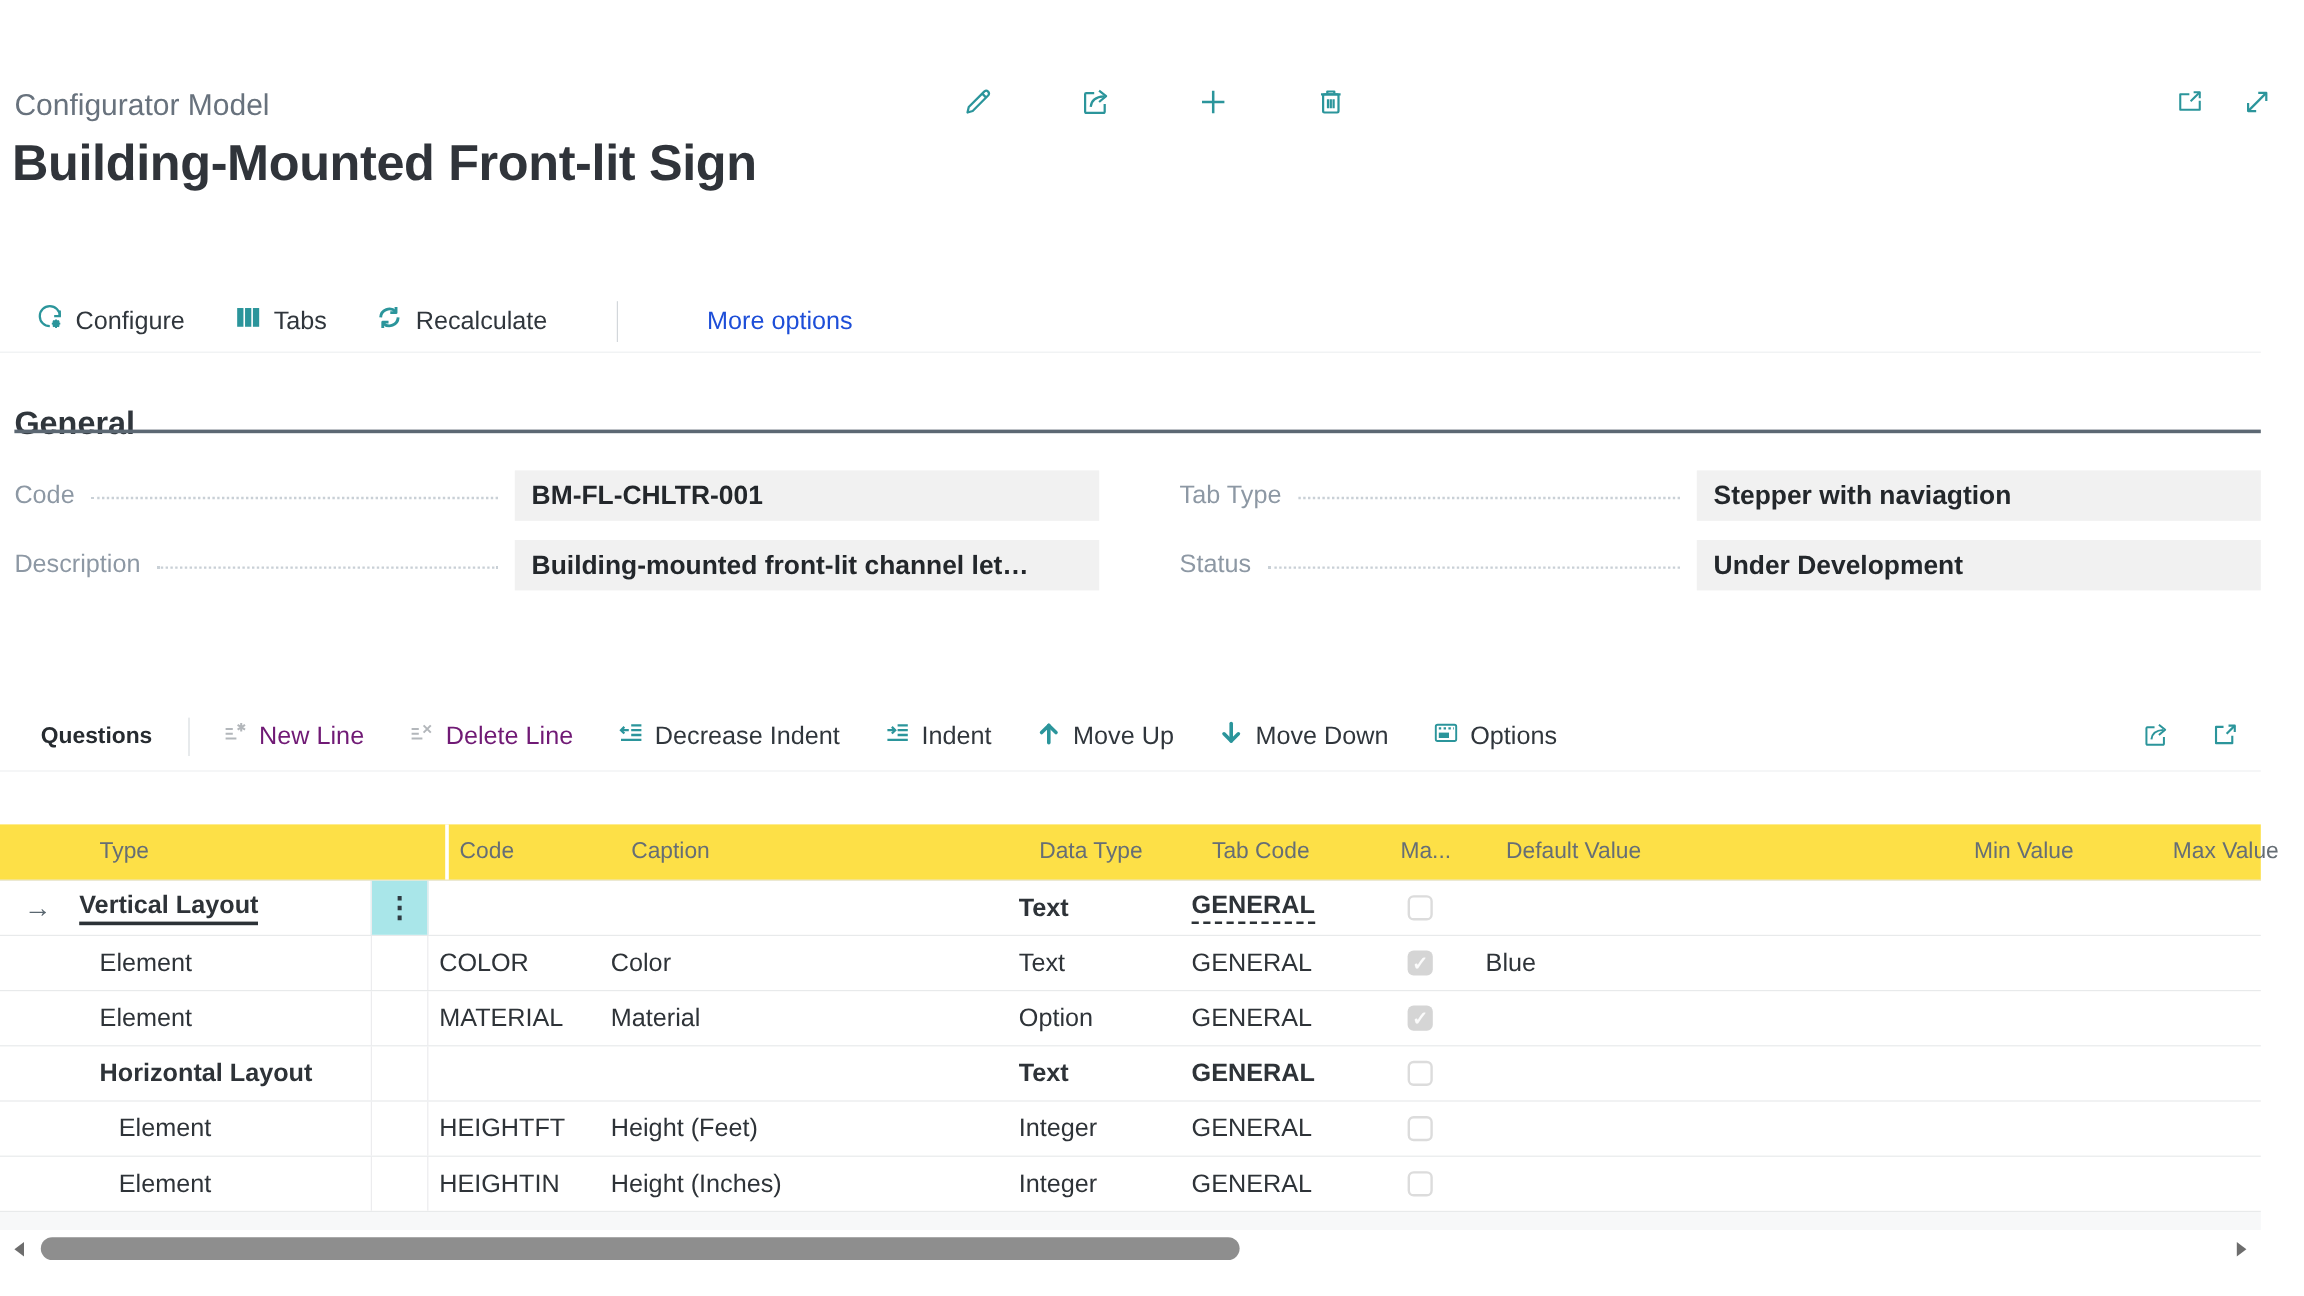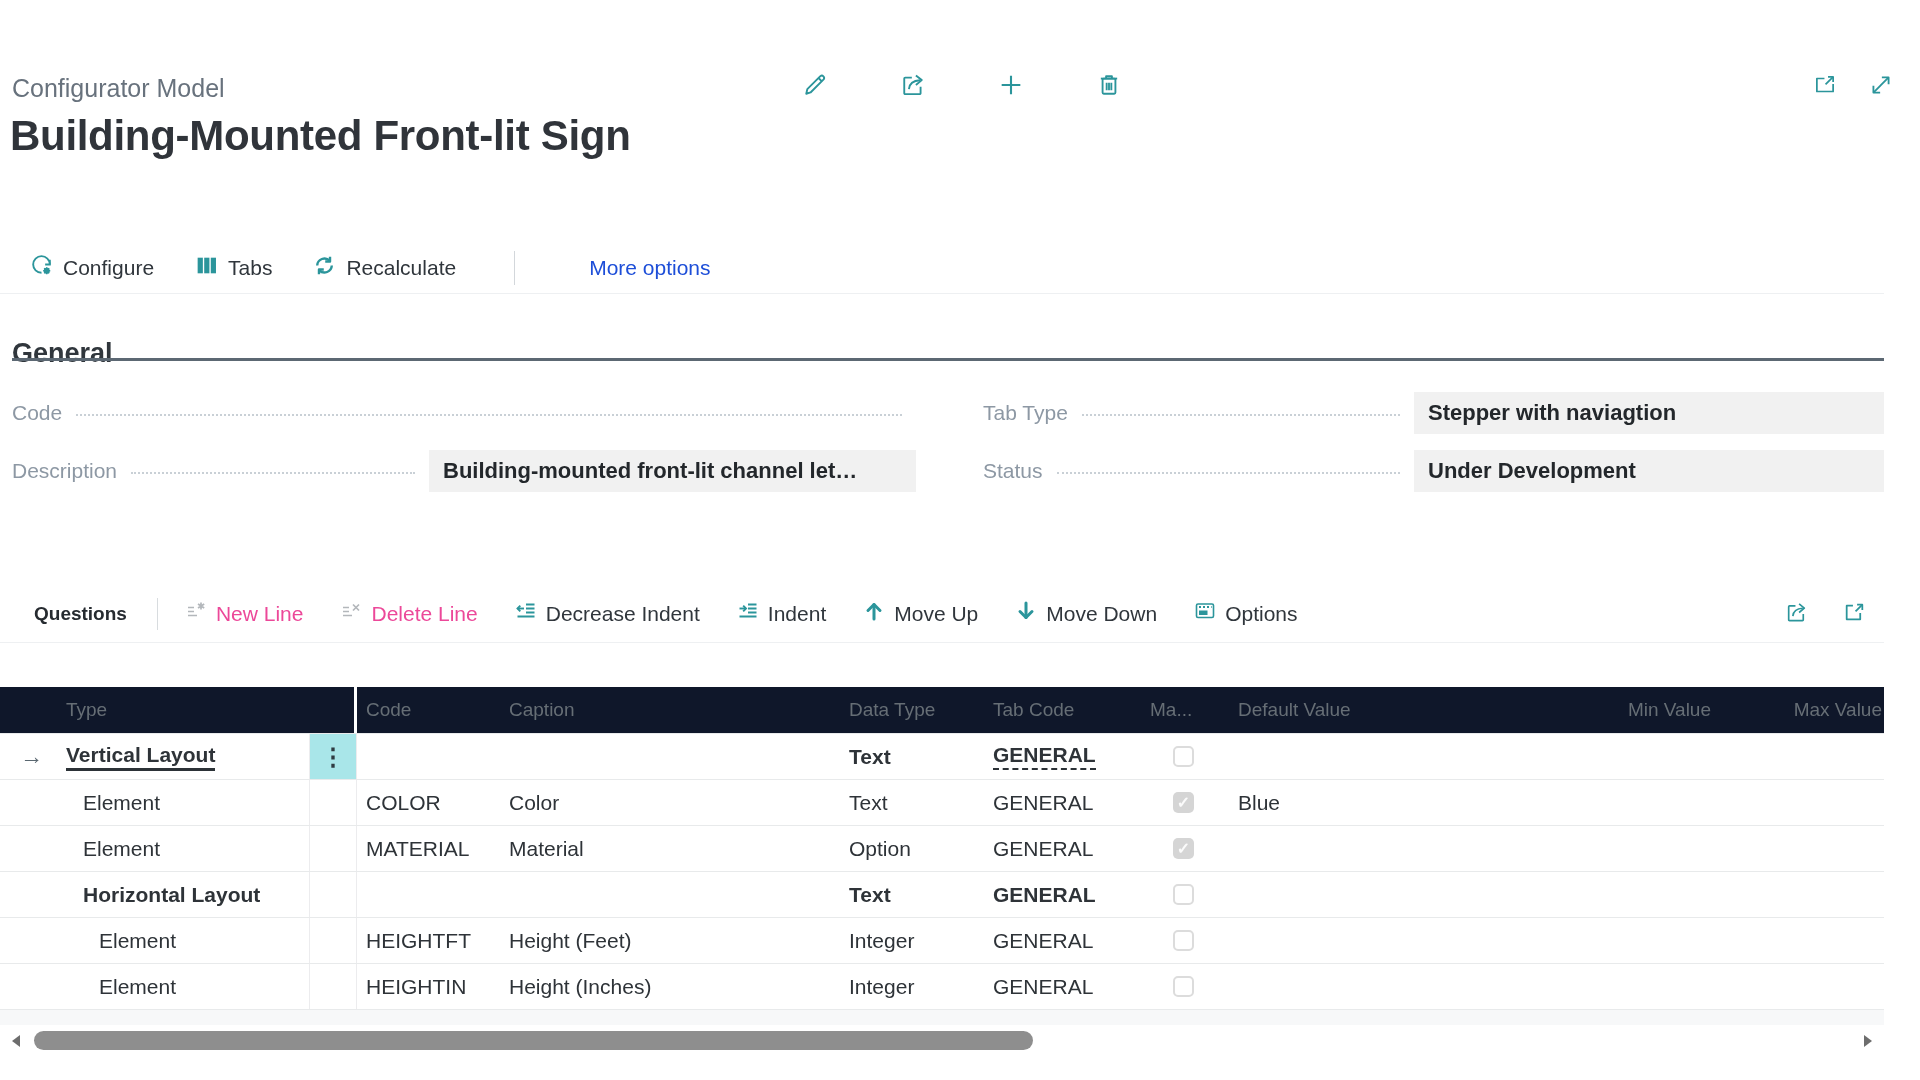--- a/index.html
+++ b/index.html
@@ -42,30 +42,30 @@
   .f-value{font-size:22px;font-weight:700;color:#23272b;white-space:nowrap;overflow:hidden;}
 
   
   .questions{left:0;top:585px;width:1884px;}
   .q-toolbar{height:58px;display:flex;align-items:center;border-bottom:1px solid #eef0f2;box-sizing:border-box;padding-right:16px;}
   .q-title{margin-left:34px;font-size:19px;font-weight:700;color:#262b30;}
   .q-divider{width:1px;height:32px;background:#d8dcdf;margin-left:30px;}
   .q-item{display:flex;align-items:center;gap:8px;font-size:21px;color:#30363c;background:none;border:none;padding:0;cursor:pointer;font-family:inherit;margin-left:36px;}
   .q-item:first-of-type{margin-left:26px;}
   .q-item svg{width:24px;height:24px;color:#2b959b;}
-  .q-item.disabled{color:#ec4899;}
+  .q-item.disabled{color:#701a75;}
   .q-item.disabled svg{color:#b3b7bb;}
   .q-right{margin-left:auto;display:flex;gap:30px;}
   .q-right .icon-btn{width:28px;height:28px;}
   .q-right .icon-btn svg{width:25px;height:25px;}
 
   
   .qtable{margin-top:44px;width:1884px;font-size:21px;}
   .grid{display:grid;grid-template-columns:48px 261px 48px 143px 345px 144px 148px 93px 190px 293px 171px;}
-  .thead{height:46px;background:#0f172a;color:#666e75;font-size:19px;border-bottom:1px solid #e8eaeb;}
+  .thead{height:46px;background:#fde047;color:#666e75;font-size:19px;border-bottom:1px solid #e8eaeb;padding-left:17px;}
   .thead .c{display:flex;align-items:center;}
   .th-type{padding-left:18px;}
   .th-code,.th-caption{padding-left:9px;}
   .th-dt,.th-tc{padding-left:4px;}
   .th-ma{padding-left:13px;}
   .th-def{padding-left:8px;}
   .th-min,.th-max{justify-content:flex-end;padding-right:2px;}
   .th-ell{border-right:3px solid #fff;}
   .trow{height:45px;border-bottom:1px solid #e8eaeb;}
   .trow .c{display:flex;align-items:center;overflow:hidden;white-space:nowrap;}
@@ -181,20 +181,23 @@
   <div class="ab-divider"></div>
   <button class="more-options">More options</button>
 </nav>
 
 <h2 class="abs gen-title">General</h2>
 <div class="abs gen-rule"></div>
 
 <div class="abs field f1">
   <span class="f-label">Code</span>
   <span class="f-leader"></span>
+  <div class="f-box">
+      <span class="f-value">BM-FL-CHLTR-001</span>
+    </div>
 </div>
 <div class="abs field f2">
   <span class="f-label">Tab Type</span>
   <span class="f-leader"></span>
   <div class="f-box">
       <span class="f-value">Stepper with naviagtion</span>
     </div>
 </div>
 <div class="abs field f3">
   <span class="f-label">Description</span>

